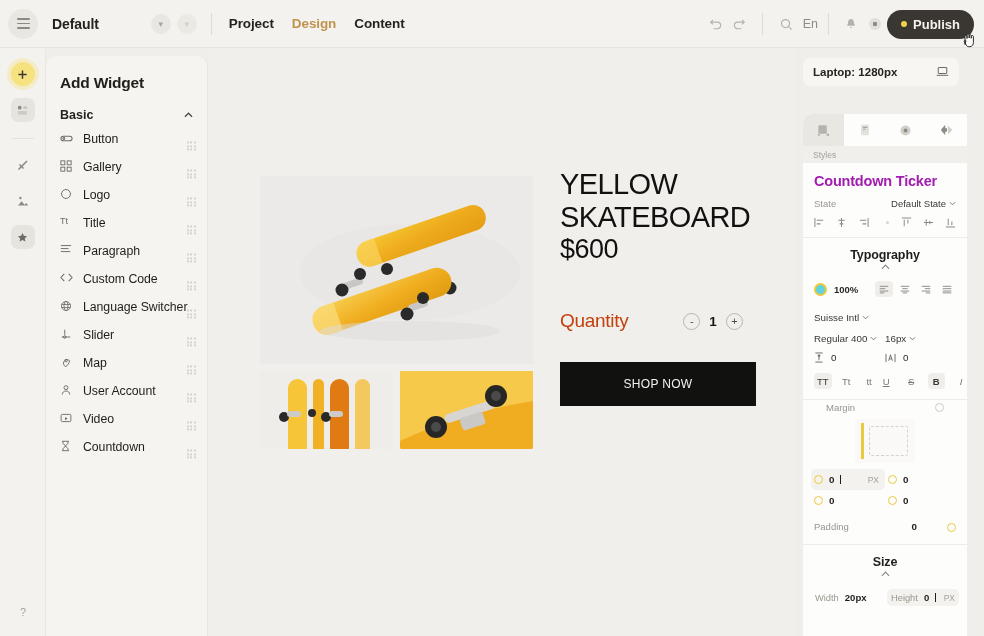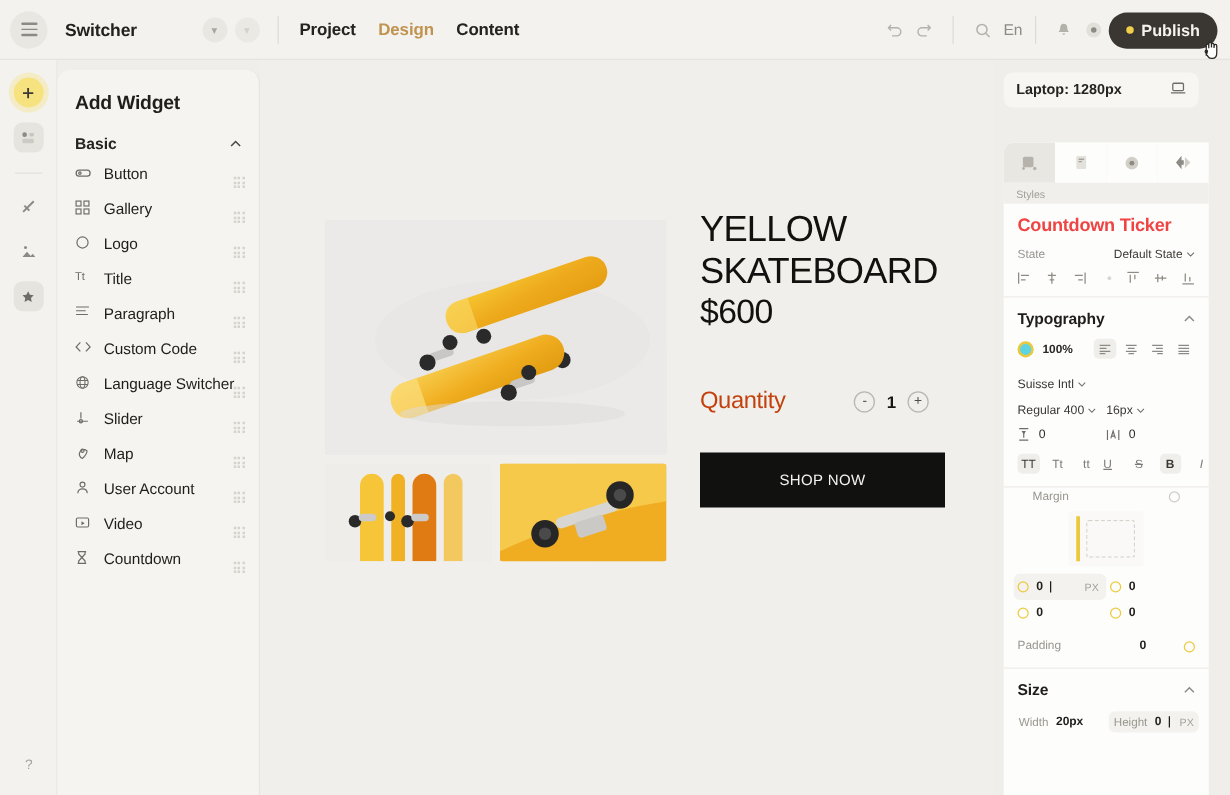--- a/index.html
+++ b/index.html
@@ -174,39 +174,39 @@
     overflow: hidden;
   }
   .tabsrow { display: flex; height: 32px; background: #f1efeb; border-radius: 9px 0 0 0; }
   .itab {
     flex: 1; display: flex; align-items: center; justify-content: center;
     color: #a7a49d; cursor: pointer; position: relative;
   }
   .itab.active { background: #fdfdfc; }
   .itab:first-child { background: #e9e7e1; border-radius: 9px 0 0 0;}
   .styleslabel { font-size: 8.5px; color: #a19e97; padding: 4px 0 3px 10px; background: #f1efeb; }
-  .ititle { font-size: 14.5px; font-weight: 700; color: #ef4444; padding: 10px 11px 0; letter-spacing: -0.2px;}
+  .ititle { font-size: 14.5px; font-weight: 700; color: #a21caf; padding: 10px 11px 0; letter-spacing: -0.2px;}
   .staterow {
     display: flex; align-items: center; justify-content: space-between;
     padding: 9px 11px 0;
   }
   .slab { font-size: 9.5px; color: #98958f; }
   .sval { font-size: 9.5px; color: #3c3934; display:flex; align-items:center; gap:3px; cursor:pointer;}
   .alignrow {
     display: flex; align-items: center; padding: 8px 11px 9px;
     border-bottom: 1px solid #eeece7; gap: 0;
   }
   .algrp { display: flex; gap: 11px; }
   .algrp.right2 { margin-left: auto; }
   .aln { color: #8e8b85; cursor: pointer; display:flex; }
   .adot { width: 3px; height: 3px; border-radius: 50%; background: #d9d6d0; margin: 0 auto; }
 
   .sechead {
     display: flex; align-items: center; justify-content: space-between;
-    padding: 10px 11px 6px; cursor: pointer;
+    padding: 10px 11px 6px; cursor: pointer; flex-direction: column;
   }
   .sechead b { font-size: 12.5px; font-weight: 700; color: #201e1b; letter-spacing: -0.1px;}
   .chev { color: #8c8a84; font-size: 9px; }
 
   .trow { display: flex; align-items: center; padding: 3px 11px; }
   .swatch {
     width: 13px; height: 13px; border-radius: 50%;
     background: #5fd4e0; border: 2px solid #ecc93c; cursor: pointer;
   }
   .opac { font-size: 9.5px; font-weight: 700; color: #2a2824; margin-left: 7px; }
@@ -268,21 +268,21 @@
 <body>
 
 <div id="app">
 
   <div class="topbar">
     <div class="hamburger">
         <i></i>
         <i></i>
         <i></i>
       </div>
-    <div class="page-name">Switcher</div>
+    <div class="page-name">Default</div>
     <div class="tb-round chev-btn">▾</div>
     <div class="tb-round ghost-btn">▾</div>
     <div class="tb-divider"></div>
     <div class="navtabs">
       <div class="navtab">Project</div>
       <div class="navtab active">Design</div>
       <div class="navtab">Content</div>
     </div>
 
     <div class="tb-right">

